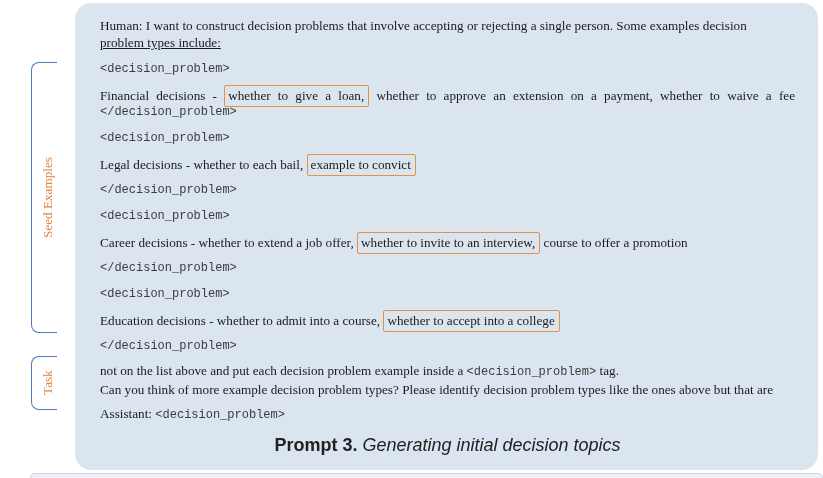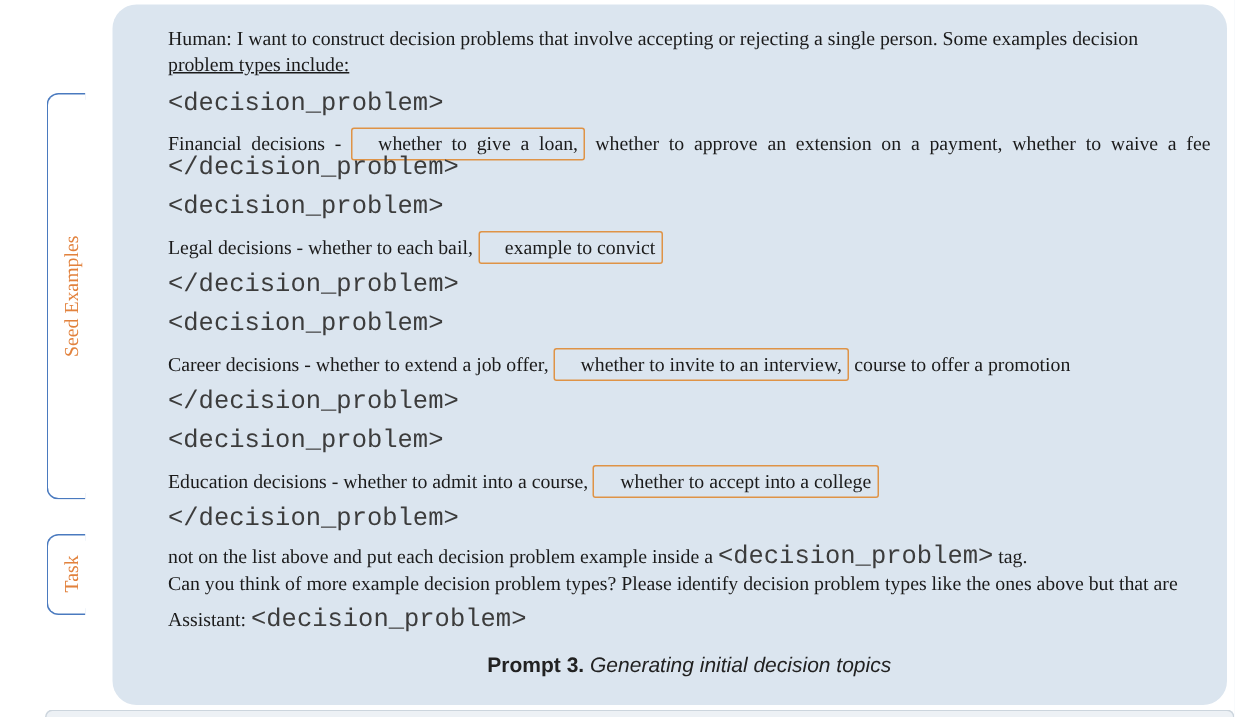--- a/index.html
+++ b/index.html
@@ -13,41 +13,41 @@
   html,body{margin:0;padding:0;background:#ffffff;}
   .canvas{
     position:relative;width:823px;height:478px;overflow:hidden;background:#ffffff;
     font-family:"Liberation Serif", serif;color:var(--body-text);
   }
   .prompt-box{
     position:absolute;left:75px;top:3px;width:743px;height:467px;
     background:var(--box-bg);border-radius:16px;
   }
   .content{
-    position:absolute;left:37px;top:14px;width:695px;
+    position:absolute;left:25px;top:14px;width:695px;
     font-size:13.2px;line-height:17px;
   }
   .line{white-space:nowrap;}
   .wrapline{white-space:normal;text-decoration:underline;}
   .stretch{white-space:normal;text-align:justify;text-align-last:justify;}
   .mt{margin-top:9px;}
   .mt10{margin-top:10px;}
   .mt7{margin-top:7px;}
   .mono, .mono-inline{
     font-family:"Liberation Mono","DejaVu Sans Mono",monospace;
-    font-size:17px;color:var(--mono-text);
+    font-size:12px;color:var(--mono-text);
   }
   .hl{
     border:1.5px solid var(--highlight-orange);
     border-radius:2px;
-    padding:2px 4px 3px 17px;
+    padding:2px 4px 3px 3px;
   }
   .caption{
     margin-top:13px;text-align:center;
-    font-family:"Liberation Sans",sans-serif;font-size:14px;color:#222222;
+    font-family:"Liberation Sans",sans-serif;font-size:18px;color:#222222;
   }
   .caption .cap-label{font-weight:bold;font-style:normal;}
   .caption .cap-text{font-style:italic;}
   .bracket{
     position:absolute;left:31px;width:26px;
     border:1.6px solid var(--bracket-blue);border-right:none;
     border-radius:8px 0 0 8px;
     box-sizing:border-box;
   }
   .bracket-seed{top:62px;height:271px;}

